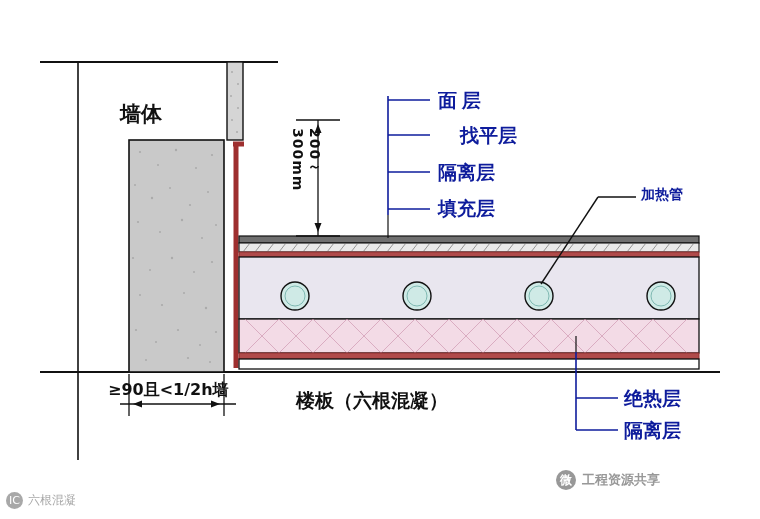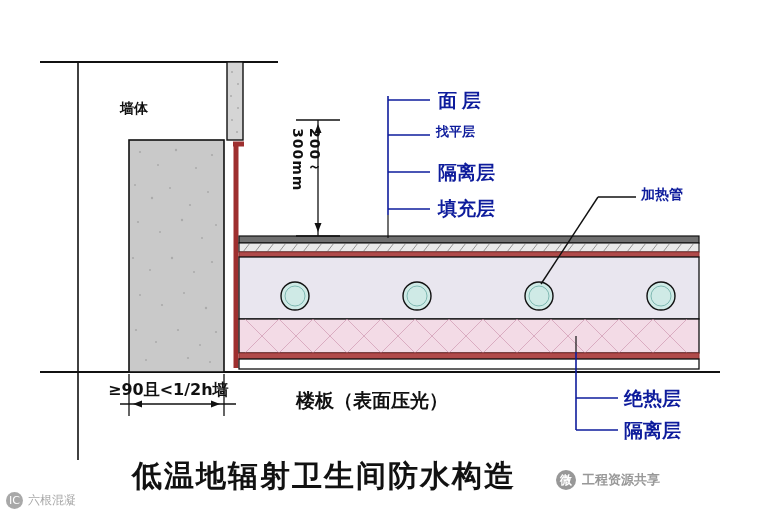--- a/index.html
+++ b/index.html
@@ -242,39 +242,38 @@
     <g stroke="#111" stroke-width="1.3">
       <line x1="129" y1="374" x2="129" y2="416"></line>
       <line x1="224" y1="374" x2="224" y2="416"></line>
       <line x1="120" y1="404" x2="236" y2="404"></line>
       <path d="M133,404 l9,-3.5 v7 z" fill="#111" stroke="none"></path>
       <path d="M220,404 l-9,-3.5 v7 z" fill="#111" stroke="none"></path>
     </g>
 
   </svg>
 
-  <div class="abs lbl-black" style="left:120px;top:100px;font-size:14px;">墙体</div>
+  <div class="abs lbl-black" style="left:120px;top:100px;font-size:21px;">墙体</div>
 
   <div class="abs vtext" style="left:290px;top:128px;height:104px;">200～300mm</div>
 
   <div class="abs lbl lbl-blue" style="left:438px;top:88px;font-size:19px;">面 层</div>
-  <div class="abs lbl lbl-blue" style="left:436px;top:123px;font-size:13px;">找平层</div>
+  <div class="abs lbl lbl-blue" style="left:460px;top:123px;font-size:19px;">找平层</div>
   <div class="abs lbl lbl-blue" style="left:438px;top:160px;font-size:19px;">隔离层</div>
   <div class="abs lbl lbl-blue" style="left:438px;top:196px;font-size:19px;text-align:right;">填充层</div>
 
   <div class="abs lbl lbl-blue" style="left:641px;top:186px;font-size:14px;">加热管</div>
 
   <div class="abs lbl lbl-blue" style="left:624px;top:386px;font-size:19px;">绝热层</div>
   <div class="abs lbl lbl-blue" style="left:624px;top:418px;font-size:19px;">隔离层</div>
 
   <div class="abs lbl-black" style="left:108px;top:380px;font-size:16px;text-align:center;">≥90且&lt;1/2h墙</div>
 
-  <div class="abs lbl-black" style="left:296px;top:388px;font-size:19px;">楼板（表面压光）</div>
-
-  <div class="abs title" style="left:132px;top:456px;">低温地辐射卫生间防水构造</div>
+  <div class="abs lbl-black" style="left:296px;top:388px;font-size:19px;">楼板（六根混凝）</div>
+
 
   <div class="abs wm" style="left:6px;top:492px;text-align:right;">
     <span class="wm-badge">IC</span>
     <span>六根混凝</span>
   </div>
 
   <div class="abs wm2" style="left:556px;top:470px;">
     <span class="wm2-badge">微</span>
     <span>工程资源共享</span>
   </div>

